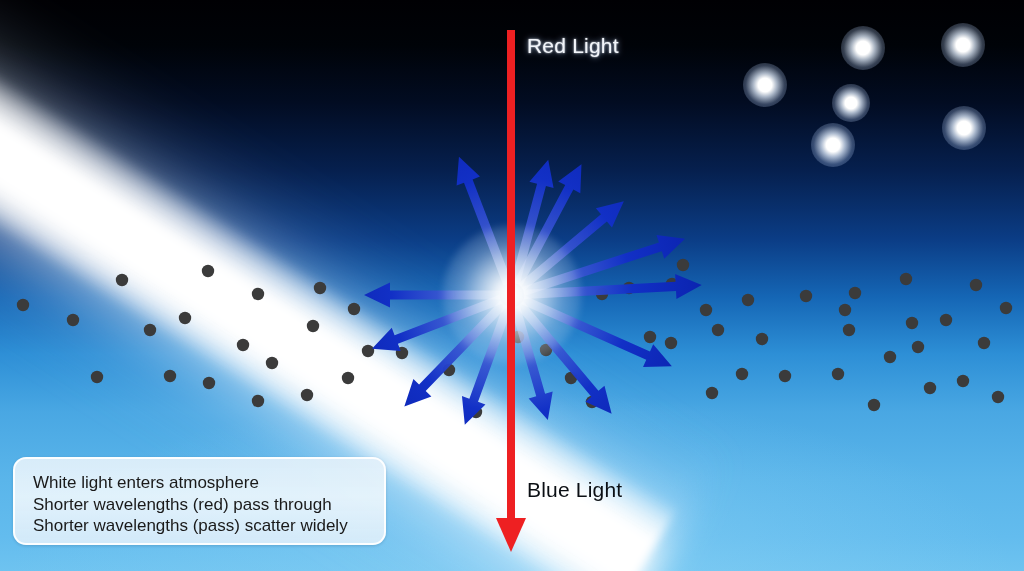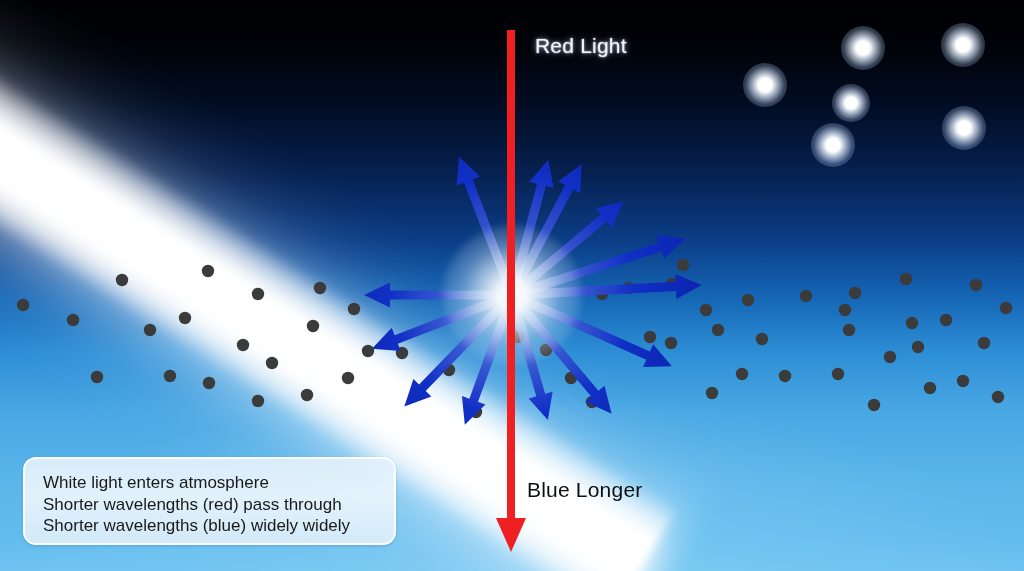--- a/index.html
+++ b/index.html
@@ -94,30 +94,29 @@
   .label{
     position:absolute;
     font-size:21px;
     letter-spacing:.2px;
     white-space:nowrap;
   }
   #red-light-label{
     left:527px;top:34px;
     color:#f2f5fa;
     text-shadow:0 0 6px rgba(160,185,225,.85), 0 0 2px rgba(255,255,255,.9);
-    margin-left:8px;
   }
   #blue-light-label{
     left:527px;top:478px;
     color:#0b0f14;
   }
   
   #legend{
     position:absolute;
-    left:23px;top:457px;
+    left:13px;top:457px;
     width:373px;height:88px;
     box-sizing:border-box;
     border-radius:13px;
     border:2px solid rgba(255,255,255,.92);
     background:linear-gradient(to bottom,
        rgba(226,240,250,.93) 0%,
        rgba(236,246,252,.92) 45%,
        rgba(222,238,250,.90) 100%);
     padding:13px 0 0 18px;
     box-shadow:0 1px 3px rgba(0,40,80,.18);
@@ -241,21 +240,21 @@
 
   <svg class="layer" id="red-layer" viewBox="0 0 1024 571">
     <g id="red-group">
         <rect x="507" y="30" width="8" height="490" fill="#ee2022"></rect>
         <polygon points="496,518 526,518 511,552" fill="#ee2022"></polygon>
       </g>
   </svg>
 
   <div class="label" id="red-light-label">Red Light</div>
 
-  <div class="label" id="blue-light-label">Blue Longer</div>
+  <div class="label" id="blue-light-label">Blue Light</div>
 
   <div id="legend">
     <div class="legend-line">White light enters atmosphere</div>
     <div class="legend-line">Shorter wavelengths (red) pass through</div>
-    <div class="legend-line">Shorter wavelengths (blue) widely widely</div>
+    <div class="legend-line">Shorter wavelengths (pass) scatter widely</div>
   </div>
 
 </div>
 
 </body></html>

